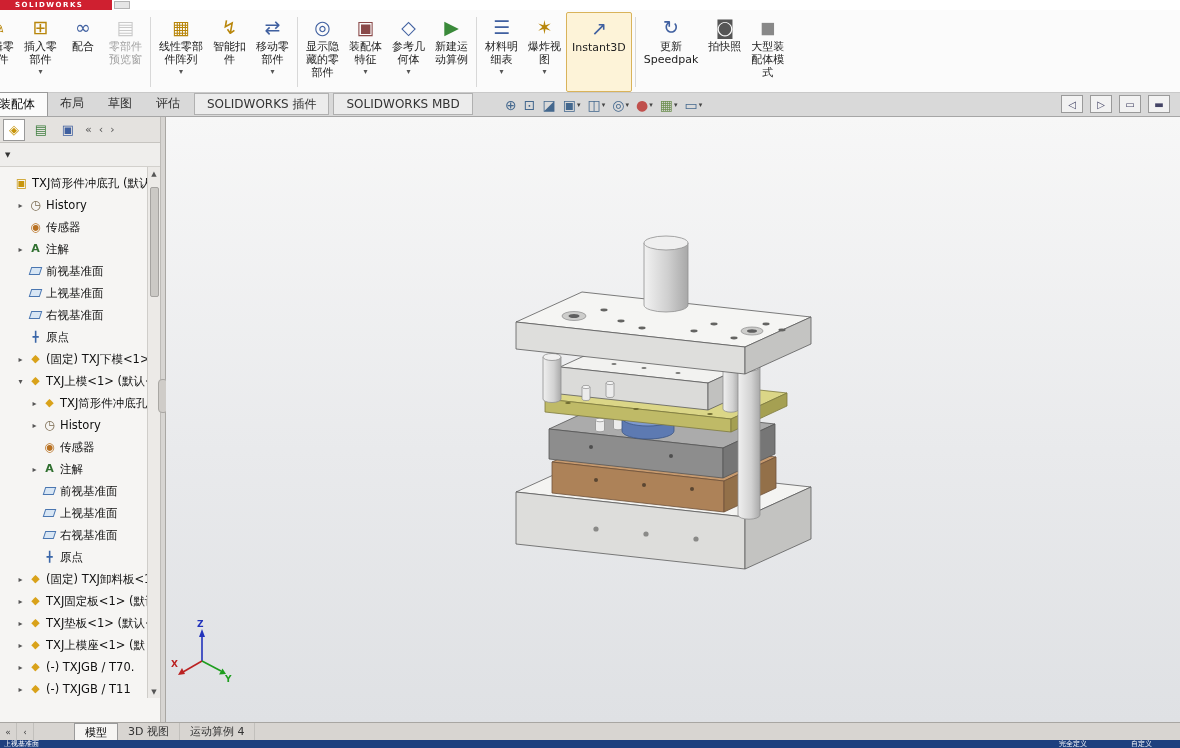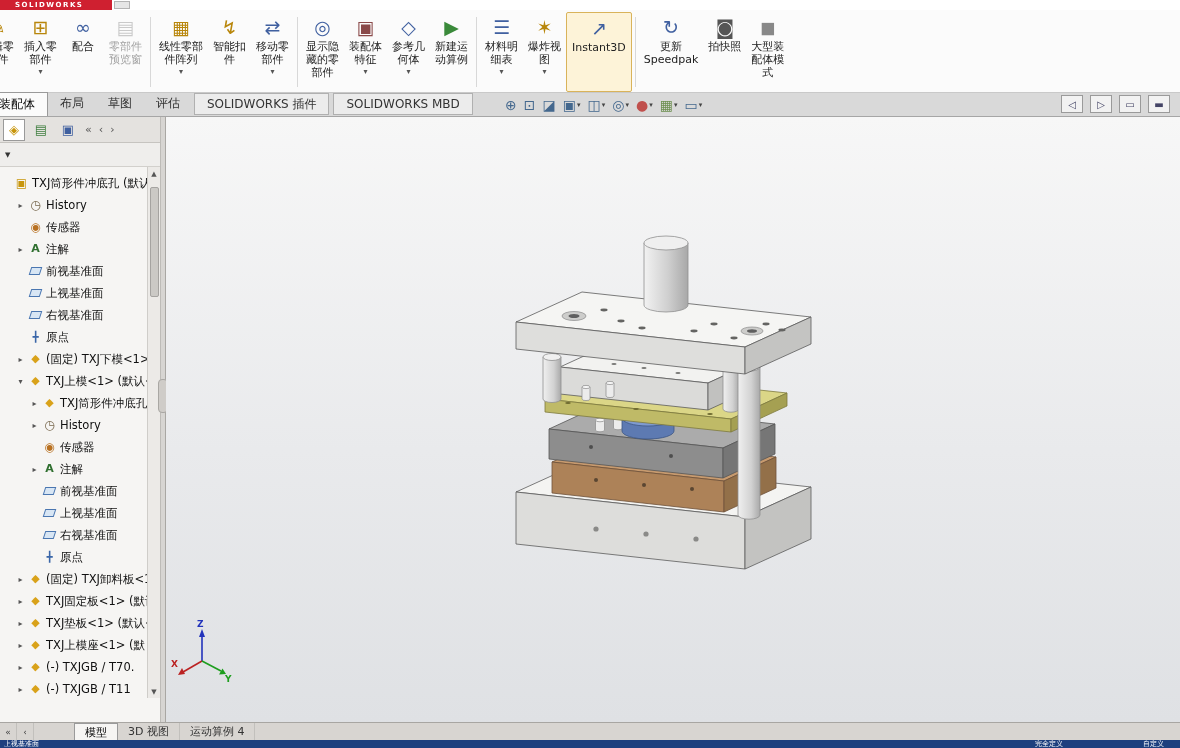--- a/index.html
+++ b/index.html
@@ -82,21 +82,21 @@
   .bottombar{height:18px;background:#d8d5d1;border-top:1px solid #a8a6a2;display:flex;
     align-items:stretch;font-size:11px;flex:none;}
   .bnav{width:17px;display:flex;align-items:center;justify-content:center;font-size:9px;
     color:#444;border-right:1px solid #c2c0bc;}
   .bspacer{width:40px;}
   .btab{padding:0 10px;display:flex;align-items:center;color:#333;border-right:1px solid #c2c0bc;white-space:nowrap;}
   .btab.active{background:#f6f5f3;border:1px solid #9a9a9a;border-bottom:none;color:#000;}
   .statusbar{height:8px;background:#1d3f7e;color:#fff;font-size:7px;line-height:9px;
     display:flex;overflow:hidden;flex:none;}
   .status-left{padding-left:4px;white-space:nowrap;}
-  .status-right{margin-left:auto;display:flex;gap:80px;padding-right:16px;white-space:nowrap;}
+  .status-right{margin-left:auto;display:flex;gap:44px;padding-right:28px;white-space:nowrap;}
 </style>
 </head>
 <body>
 
 <div class="app">
 
   <div class="titlebar">
     <div class="logo">SOLIDWORKS</div>
     <div class="menu-stub"></div>
   </div>

